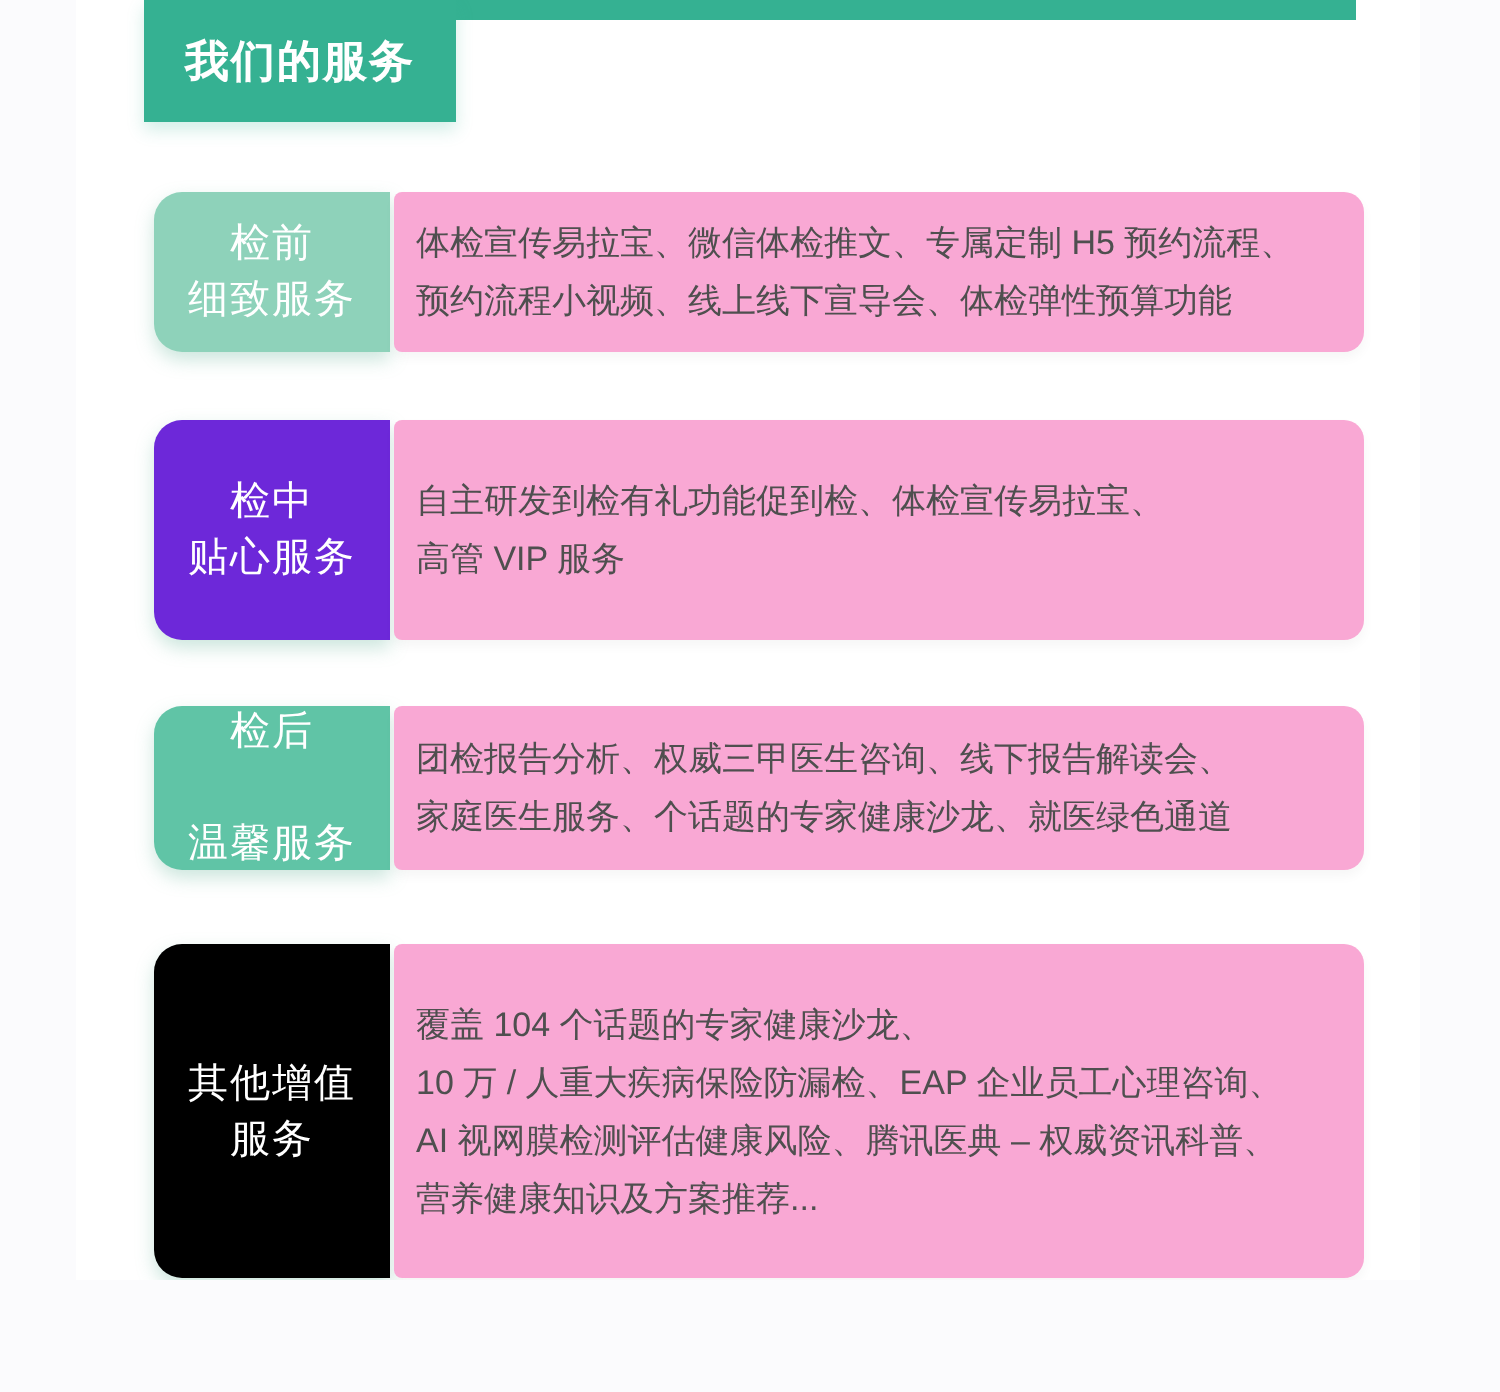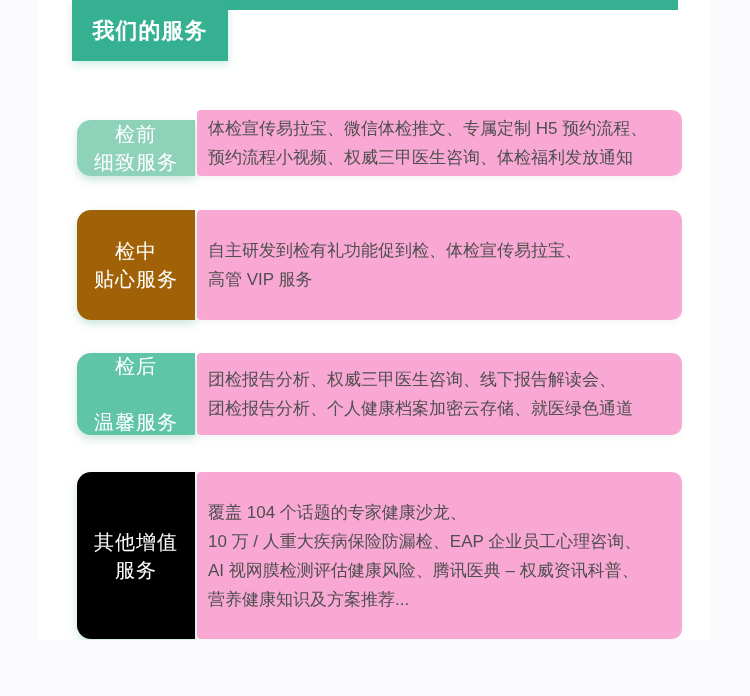--- a/index.html
+++ b/index.html
@@ -35,21 +35,21 @@
     font-weight: bold;
     letter-spacing: 1px;
     box-shadow: 0 4px 8px rgba(53, 177, 146, 0.22);
   }
   .card {
     position: absolute;
     left: 77px;
     width: 605px;
     display: flex;
   }
-  .card-1 { top: 96px;  height: 80px; align-items: flex-end; }
+  .card-1 { top: 96px;  height: 80px; }
   .card-2 { top: 210px; height: 110px; }
   .card-3 { top: 353px; height: 82px; }
   .card-4 { top: 472px; height: 167px; }
   .card-label {
     width: 118px;
     flex: 0 0 118px;
     border-radius: 14px 0 0 14px;
     color: #ffffff;
     display: flex; flex-direction: column;
     align-items: center; justify-content: center;
@@ -83,43 +83,43 @@
 
   <div class="title-box" style="background: rgb(53, 177, 146);">我们的服务</div>
 
   <div class="card card-1">
     <div class="card-label" style="background: rgb(142, 210, 186);">
       <div>检前</div>
       <div>细致服务</div>
     </div>
     <div class="card-content">
       <div class="content-line">体检宣传易拉宝、微信体检推文、专属定制 H5 预约流程、</div>
-      <div class="content-line">预约流程小视频、权威三甲医生咨询、体检福利发放通知</div>
+      <div class="content-line">预约流程小视频、线上线下宣导会、体检弹性预算功能</div>
     </div>
   </div>
 
   <div class="card card-2">
-    <div class="card-label" style="background: #a16207;">
+    <div class="card-label" style="background: #6d28d9;">
       <div>检中</div>
       <div>贴心服务</div>
     </div>
     <div class="card-content">
       <div class="content-line">自主研发到检有礼功能促到检、体检宣传易拉宝、</div>
       <div class="content-line">高管 VIP 服务</div>
     </div>
   </div>
 
   <div class="card card-3">
     <div class="card-label" style="background: rgb(96, 196, 166); gap: 28px;">
       <div>检后</div>
       <div>温馨服务</div>
     </div>
     <div class="card-content">
       <div class="content-line">团检报告分析、权威三甲医生咨询、线下报告解读会、</div>
-      <div class="content-line">团检报告分析、个人健康档案加密云存储、就医绿色通道</div>
+      <div class="content-line">家庭医生服务、个话题的专家健康沙龙、就医绿色通道</div>
     </div>
   </div>
 
   <div class="card card-4">
     <div class="card-label" style="background: #000000;">
       <div>其他增值</div>
       <div>服务</div>
     </div>
     <div class="card-content">
       <div class="content-line">覆盖 104 个话题的专家健康沙龙、</div>

